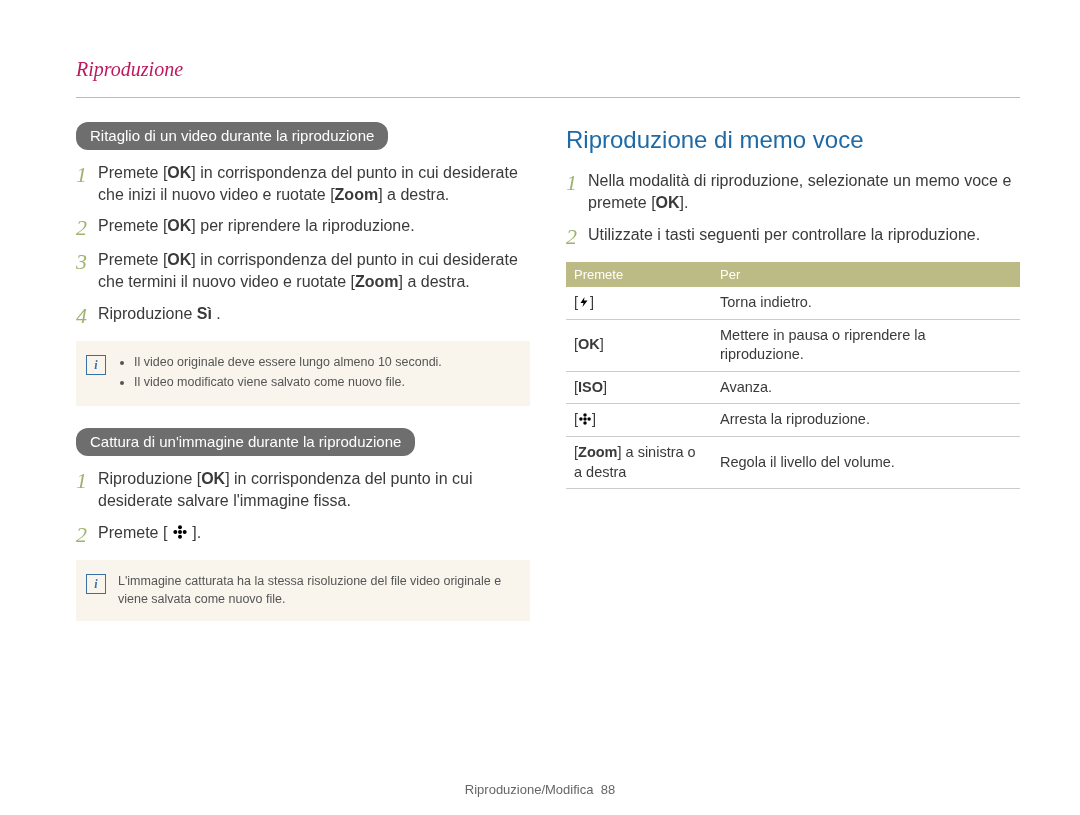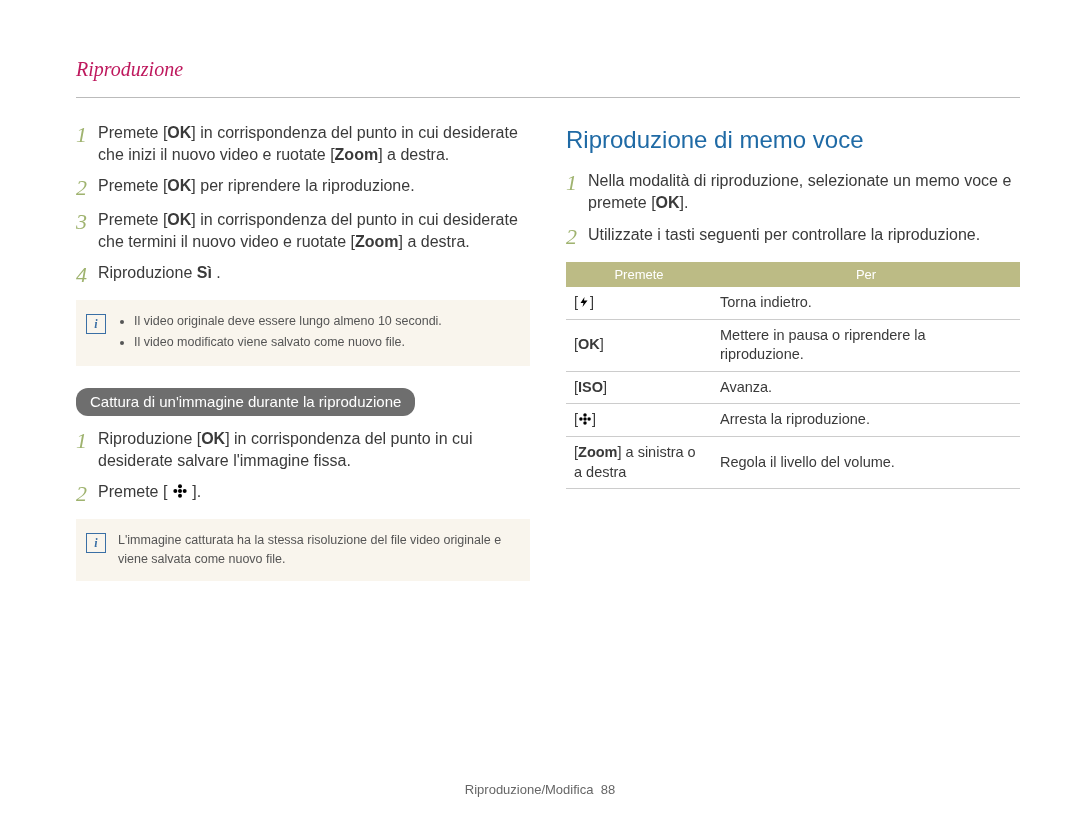--- a/index.html
+++ b/index.html
@@ -118,21 +118,21 @@
 
   table.ctrl {
     border-collapse: collapse;
     width: 100%;
     font-size: 14.5px;
     margin-top: 8px;
   }
   table.ctrl th {
     background: #bcbb85;
     color: #fff;
-    text-align: center;
+    text-align: left;
     font-weight: normal;
     padding: 4px 8px;
     font-size: 13px;
   }
   table.ctrl td {
     border-bottom: 1px solid #ccc;
     padding: 6px 8px;
     vertical-align: middle;
   }
   table.ctrl td:first-child {
@@ -152,20 +152,21 @@
 </head>
 <body>
 
 <div class="page">
   <div class="chapter-head">Riproduzione</div>
   <hr class="rule">
 
   <div class="columns">
 
     <div class="col">
+      <div class="pill">Ritaglio di un video durante la riproduzione</div>
 
       <ol class="steps">
         <li>
             <div class="body">
           <span>Premete [</span><span class="btn-glyph">OK</span><span>] in corrispondenza del punto in cui desiderate che inizi il nuovo video e ruotate [</span><b>Zoom</b><span>] a destra.</span>
         </div>
           </li>
         <li>
             <div class="body">
           <span>Premete [</span><span class="btn-glyph">OK</span><span>] per riprendere la riproduzione.</span>

